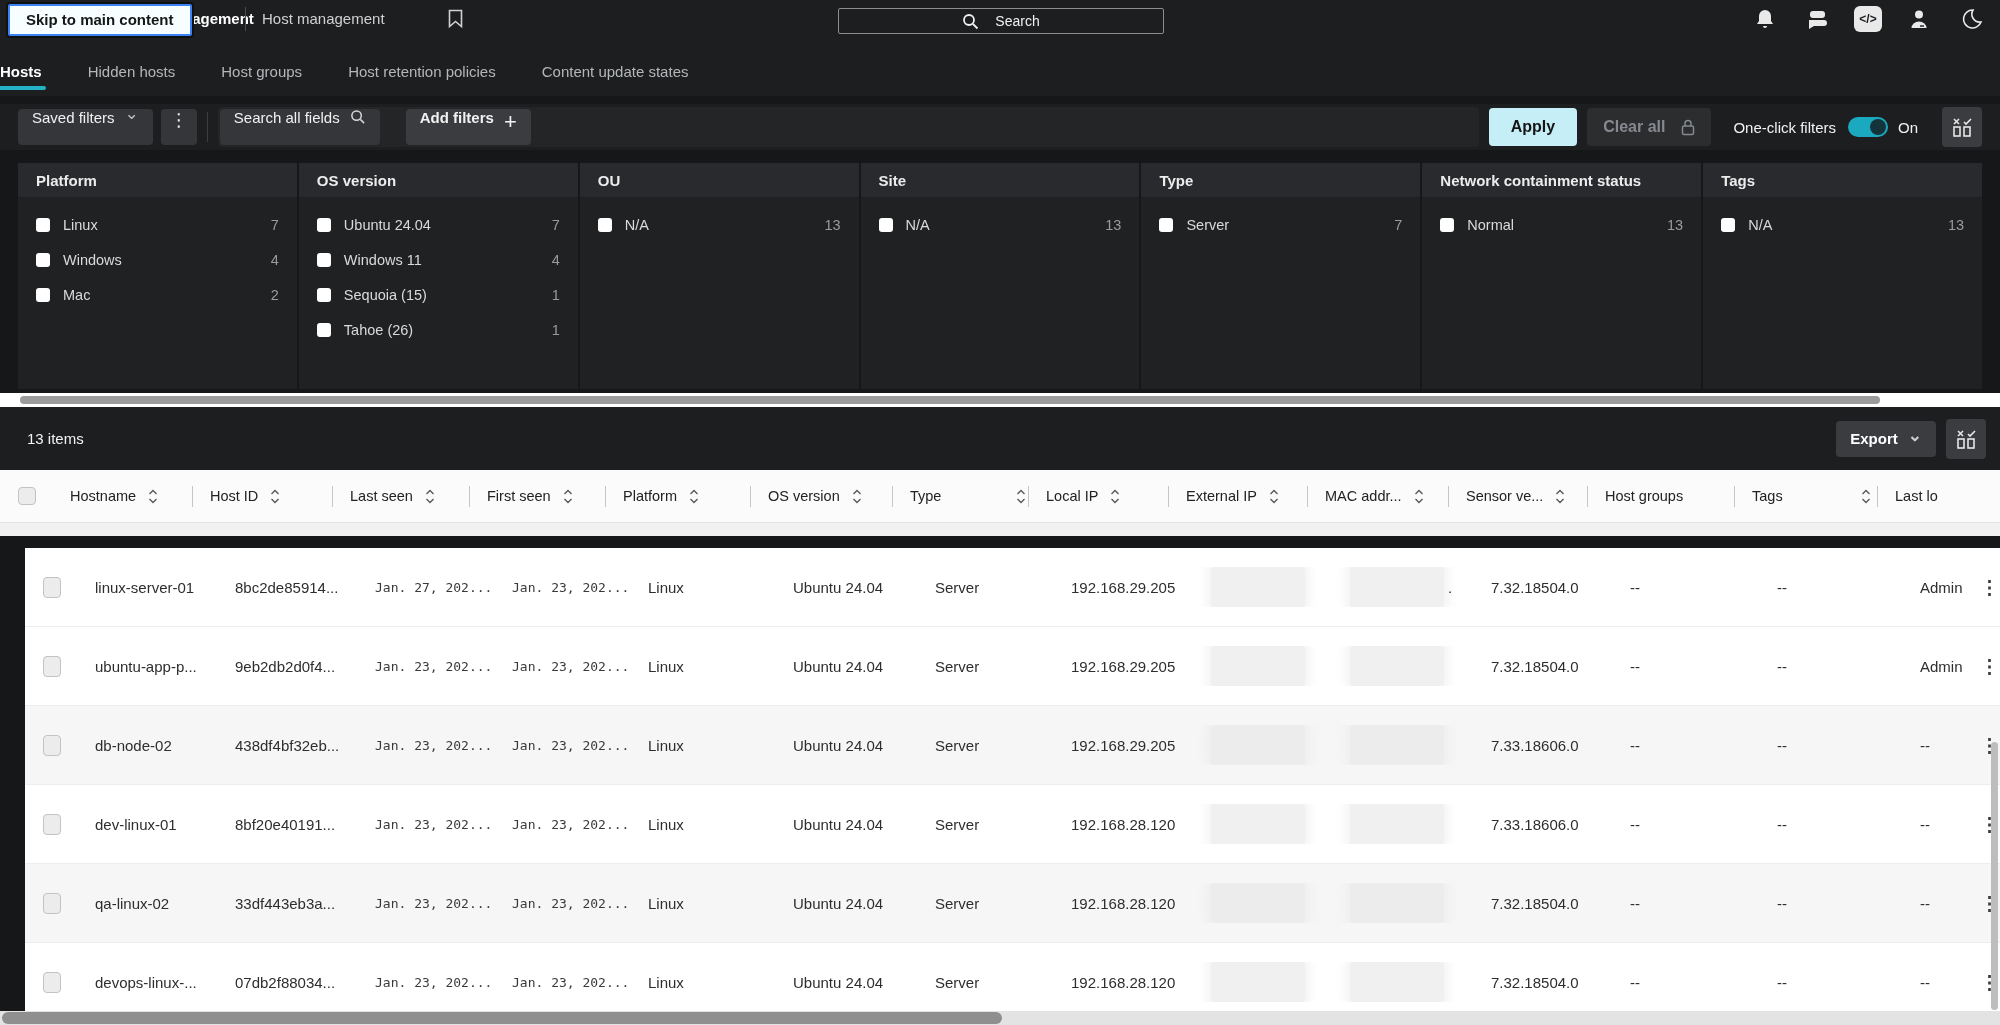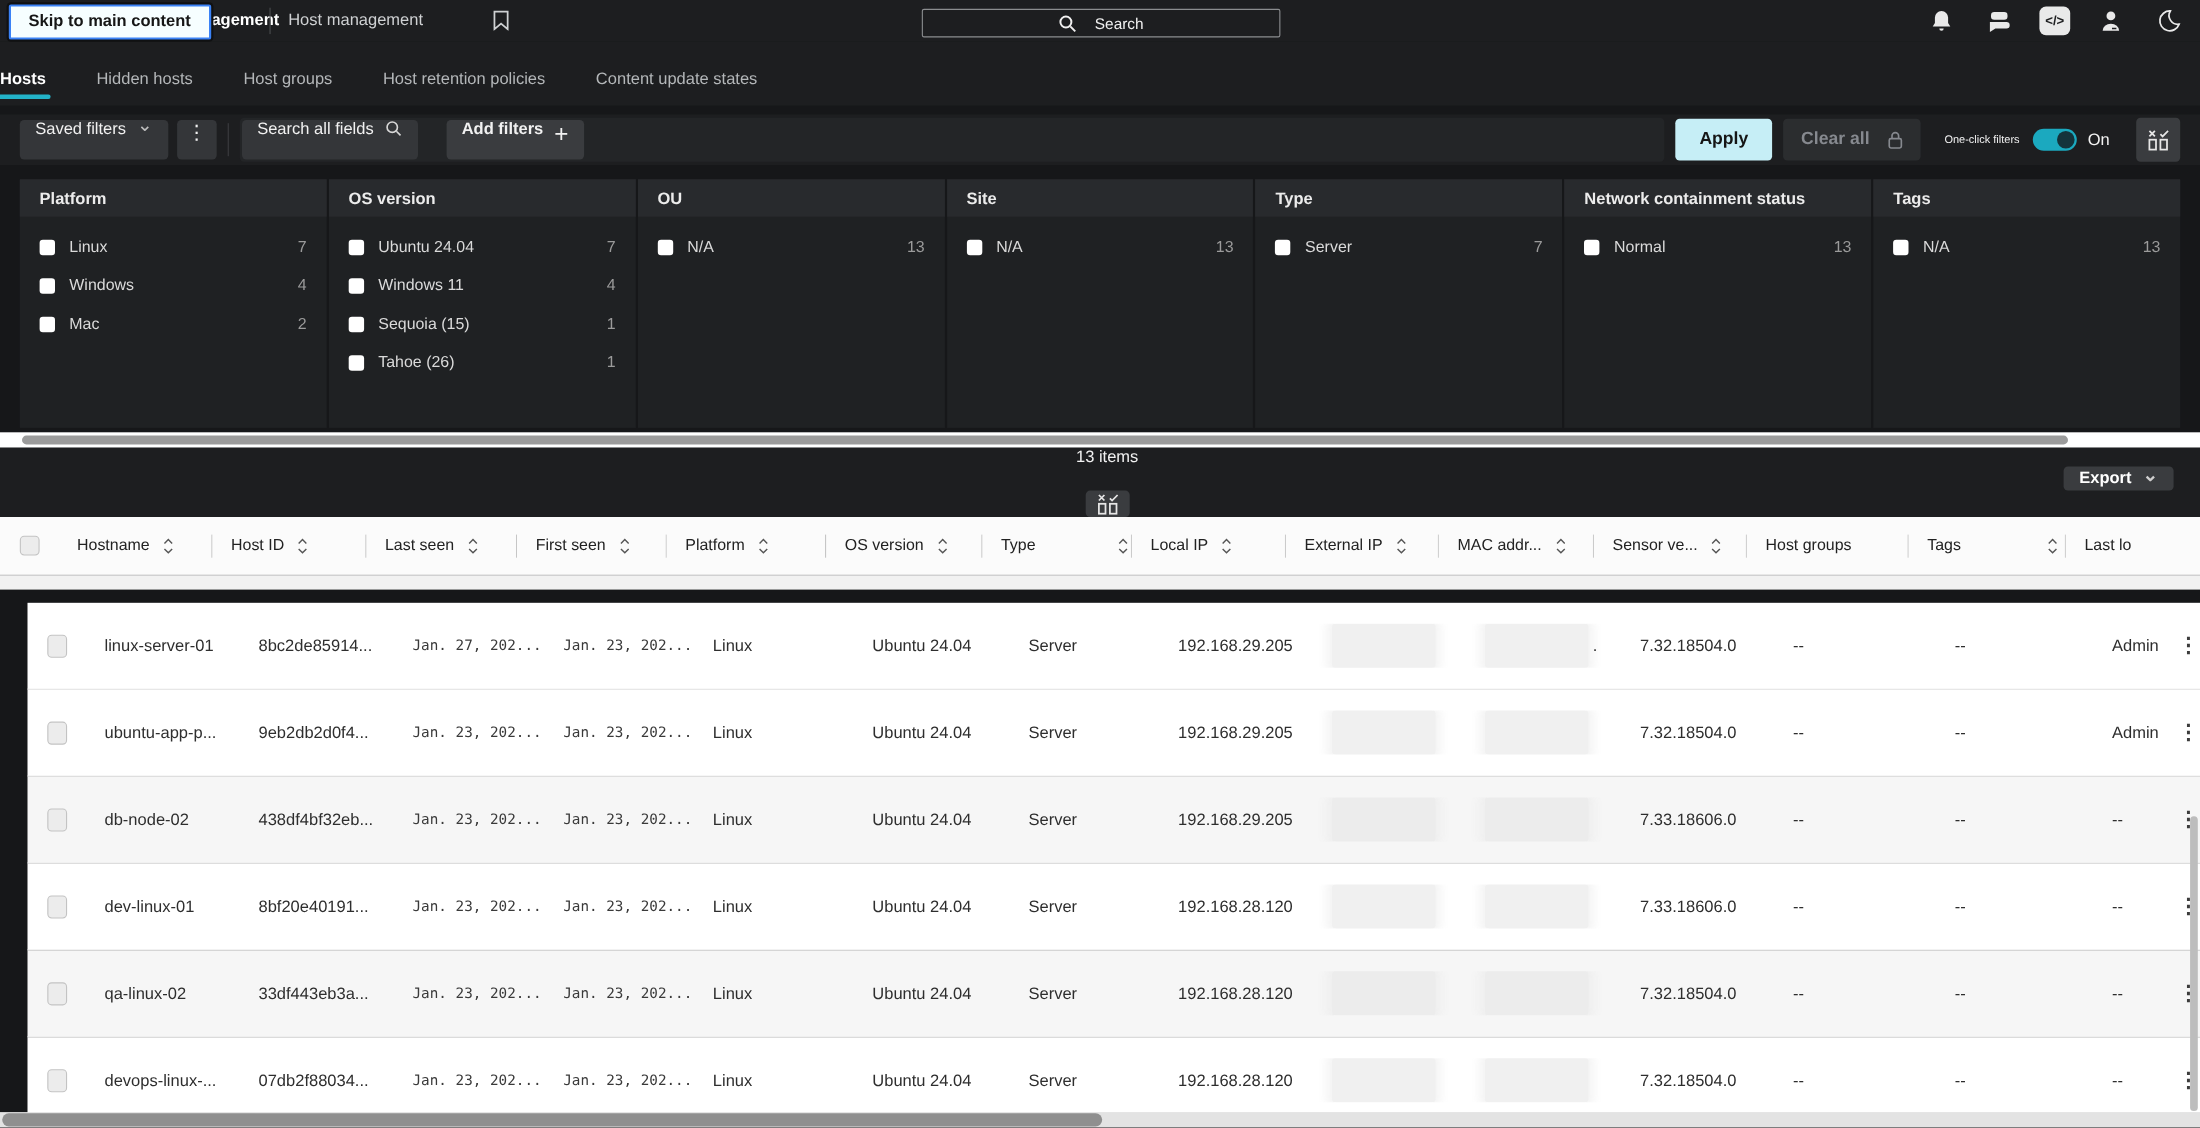--- a/index.html
+++ b/index.html
@@ -39,21 +39,21 @@
   .pill { height:36px; background:#343639; border-radius:4px; color:#f1f1f1; font-size:15px;
           display:flex; align-items:flex-start; gap:10px; padding:0 14px; white-space:nowrap; }
   .pill.square { width:36px; justify-content:center; padding:0; font-size:18px; }
   .tdivider { width:1px; height:30px; background:#3c3e40; margin:0 10px; }
   .filter-strip { flex:1; height:40px; background:#232527; border-radius:4px; margin-right:10px;
                   display:flex; align-items:center; padding:0 2px; gap:26px; }
   .apply-btn { height:38px; background:#c6eef6; border-radius:4px; color:#151515; font-size:16px;
                font-weight:700; display:flex; align-items:center; padding:0 22px; margin-right:10px; }
   .clear-btn { height:38px; background:#2b2d2f; border-radius:4px; color:#86898f; font-size:16px;
                font-weight:700; display:flex; align-items:center; gap:16px; padding:0 16px; margin-right:22px; }
-  .ocf-label { color:#f2f2f2; font-size:10px; margin-right:12px; white-space:nowrap; }
+  .ocf-label { color:#f2f2f2; font-size:15px; margin-right:12px; white-space:nowrap; }
   .toggle { width:40px; height:20px; border-radius:10px; background:#1ba9bf; position:relative; margin-right:10px; }
   .toggle .knob { position:absolute; right:2px; top:2px; width:16px; height:16px; border-radius:50%; background:#14333b; }
   .on-label { color:#f2f2f2; font-size:15px; margin-right:24px; }
   .cols-btn { width:40px; height:40px; background:#3a3c3f; border-radius:4px;
               display:flex; align-items:center; justify-content:center; }
 
   
   .facets { position:absolute; top:163px; left:0; width:2000px; height:226px;
             display:flex; gap:2px; padding:0 18px; }
   .facet { flex:1; background:#1f2123; }
@@ -65,21 +65,21 @@
   .flabel { color:#dadada; font-size:14.5px; margin-left:13px; }
   .fcount { margin-left:auto; color:#9b9b9b; font-size:14.5px; }
 
   
   .hscroll1 { position:absolute; top:393px; left:0; width:2000px; height:14px; background:#ffffff; }
   .hscroll1 .thumb { position:absolute; left:20px; top:3px; width:1860px; height:8px;
                      background:#9b9b9b; border-radius:4px; }
 
   
   .ttoolbar { position:absolute; top:407px; left:0; width:2000px; height:63px; background:#1d1e20;
-              display:flex; align-items:center; padding:0 14px 0 27px;flex-direction:column; }
+              display:flex; align-items:center; padding:0 14px 0 27px; }
   .items-count { color:#f2f2f2; font-size:15px; }
   .export-btn { margin-left:auto; height:36px; background:#3a3c3f; border-radius:4px; color:#fff;
                 font-size:15px; font-weight:700; display:flex; align-items:center; gap:10px;
                 padding:0 14px; margin-right:10px; }
 
   
   .thead { position:absolute; top:470px; left:0; width:2000px; height:53px; background:#fbfbfb;
            display:flex; align-items:center; border-bottom:1px solid #e2e2e2; }
   .sliver { position:absolute; top:523px; left:0; width:2000px; height:13px; background:#f1f1f1; }
   .hc { position:relative; height:53px; display:flex; align-items:center; gap:12px;

